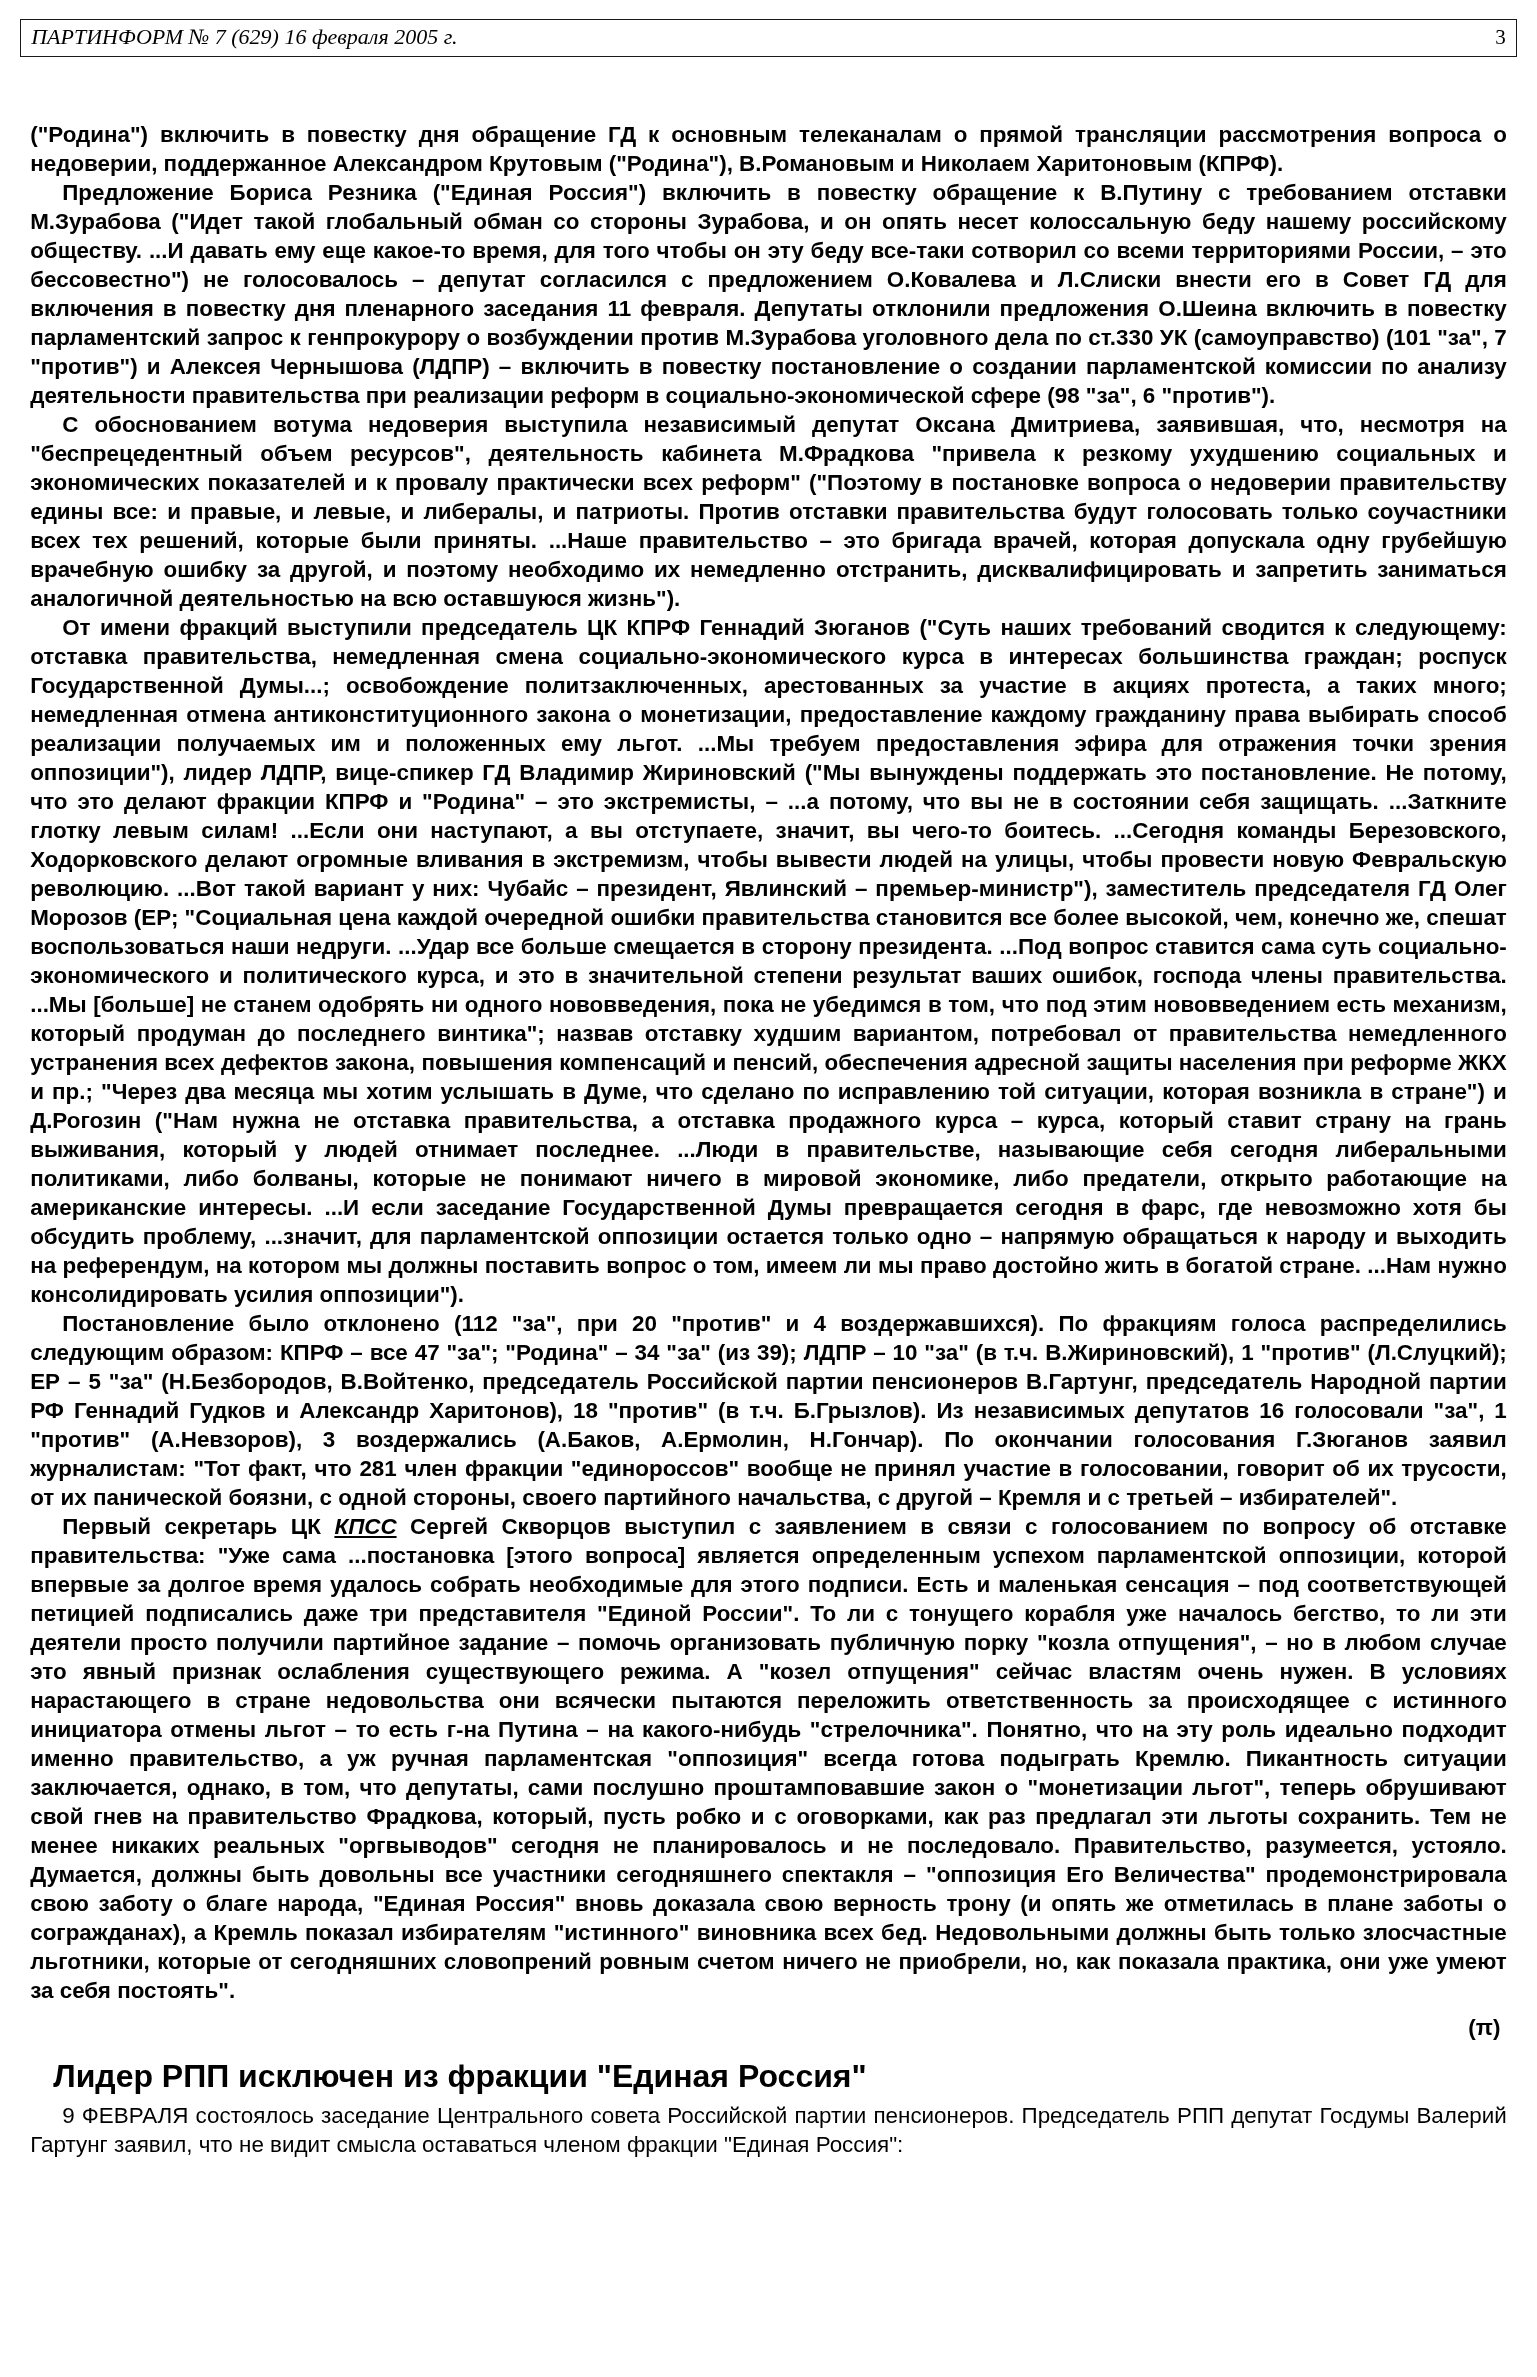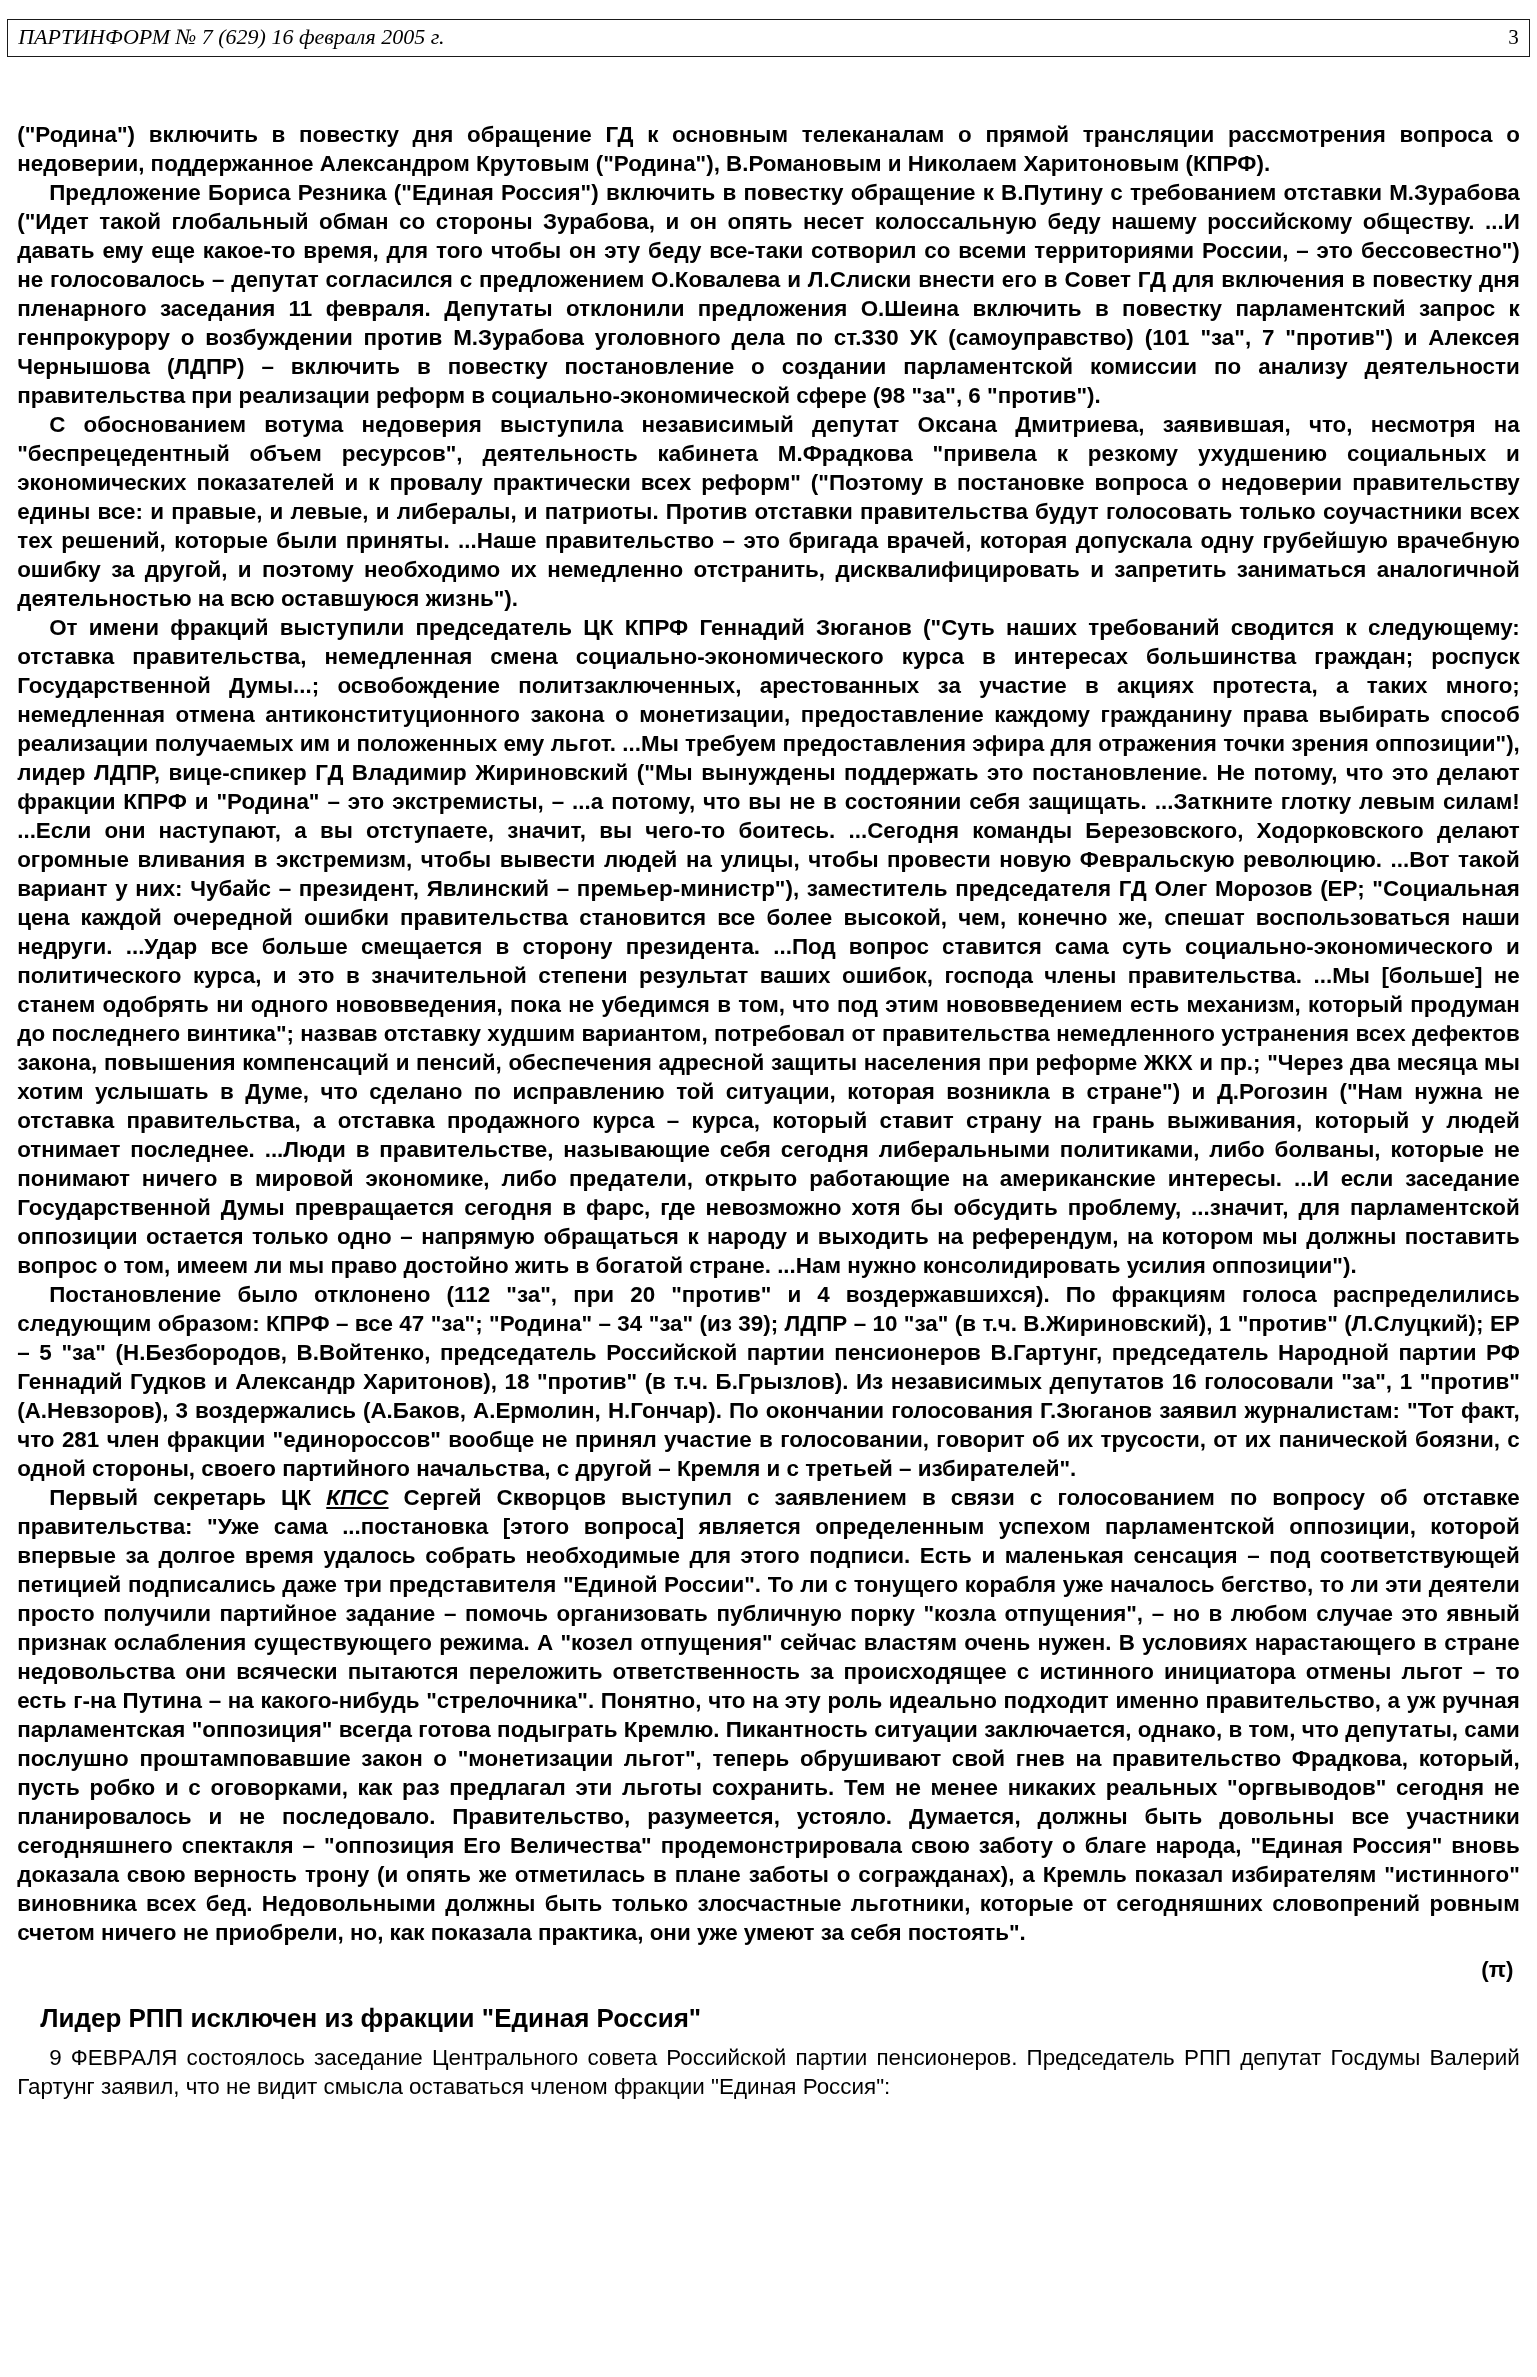--- a/index.html
+++ b/index.html
@@ -7,21 +7,21 @@
     width: 1537px;
     background: #e8e8e8;
     color: #000;
     font-family: "Liberation Sans", sans-serif;
   }
   .page {
     width: 1537px;
     height: 2377px;
     background: #ffffff;
     box-sizing: border-box;
-    padding: 19px 7px;
+    padding: 19px 20px;
     overflow: hidden;
     position: relative;
   }
   .masthead {
     border: 1.3px solid #1a1a1a;
     display: flex;
     justify-content: space-between;
     align-items: baseline;
     padding: 3.8px 10.2px 6.4px 10.2px;
     font-family: "Liberation Serif", serif;
@@ -49,21 +49,21 @@
   }
   .end-mark {
     font-size: 22.4px;
     line-height: 29px;
     font-weight: bold;
     text-align: right;
     margin-top: 7.7px;
     padding-right: 6.4px;
   }
   .article-heading {
-    font-size: 26px;
+    font-size: 32px;
     line-height: 32px;
     font-weight: bold;
     margin: 18px 0 9px 23px;
   }
   .para.lead { font-weight: normal; }
 </style>
 </head>
 <body>
 
 <div class="page">

